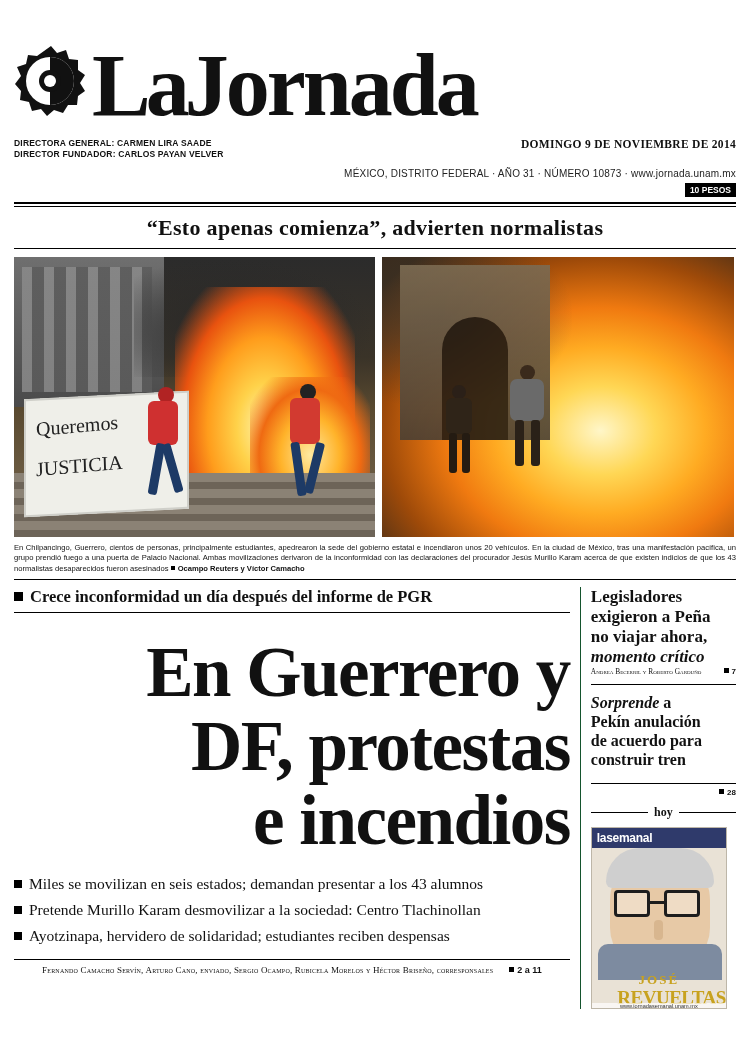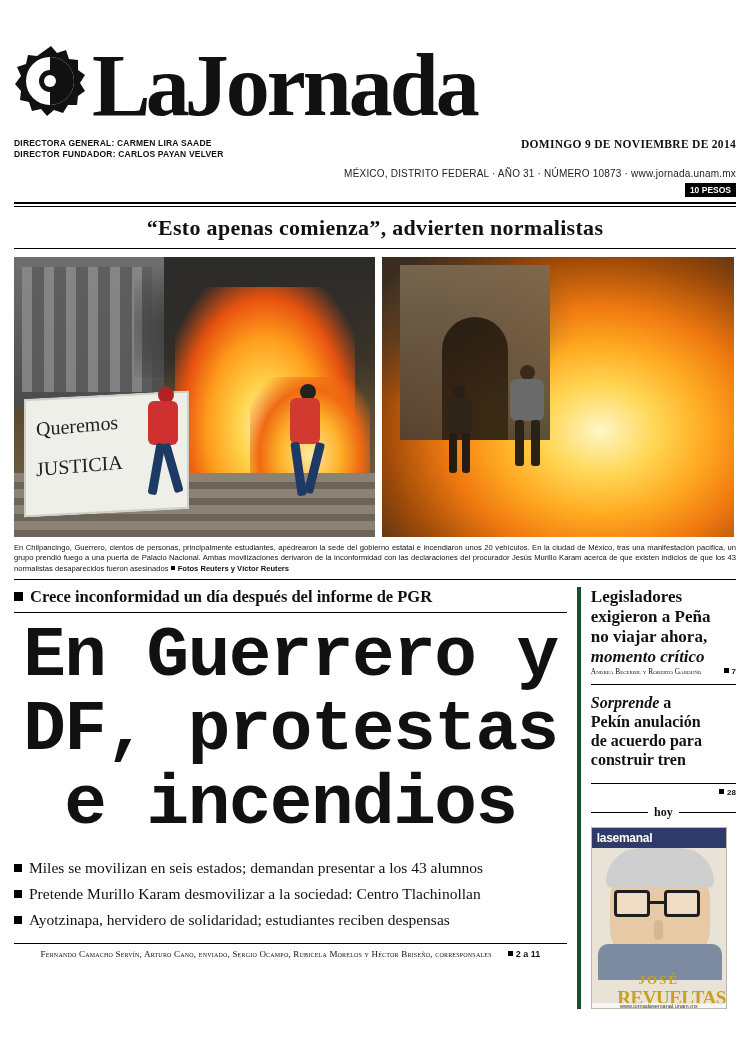--- a/index.html
+++ b/index.html
@@ -104,28 +104,28 @@
   .pr-f2 .leg { position:absolute; width:9px; height:46px; background:#2a2118; border-radius:3px; }
 
   
   .caption { font-family:"Liberation Sans", sans-serif; font-size:7.6px; line-height:10.4px; text-align:justify; margin-top:6px; color:#111; }
   .caption .credit { font-weight:bold; }
   .caption .sq { display:inline-block; width:4px; height:4px; background:#000; margin-right:3px; vertical-align:1px; }
   .cap-rule { border-top:1px solid #000; margin-top:5px; }
 
   
   .main { display:flex; margin-top:7px; }
-  .col-left { width:570px; padding-right:10px; border-right:4px solid #14532d; }
+  .col-left { width:570px; padding-right:10px; border-right:1px solid #14532d; }
   .col-right { width:156px; padding-left:10px; }
 
   .kicker { font-family:"Liberation Serif", serif; font-weight:bold; font-size:16.5px; letter-spacing:0; }
   .kicker .sq { display:inline-block; width:9px; height:9px; background:#000; margin-right:7px; vertical-align:1px; }
   .kicker-rule { border-top:1px solid #000; margin-top:5px; }
 
-  .hl { font-family:Liberation Mono, monospace; font-weight:bold; font-size:71px; line-height:74px; letter-spacing:-1.5px; text-align:center; margin-top:6px; }
+  .hl { font-family:Liberation Serif, serif; font-weight:bold; font-size:71px; line-height:74px; letter-spacing:-1.5px; text-align:right; margin-top:22px; }
 
   .bullets { margin-top:14px; }
   .bullet { font-family:"Liberation Serif", serif; font-size:15.5px; line-height:26px; }
   .bullet .sq { display:inline-block; width:8px; height:8px; background:#000; margin-right:7px; vertical-align:1px; }
 
   .byline-row { display:flex; align-items:center; justify-content:center; margin-top:10px; border-top:1px solid #000; padding-top:5px; }
   .byline { font-family:"Liberation Serif", serif; font-size:9px; font-variant:small-caps; letter-spacing:.2px; }
   .pages { font-family:"Liberation Sans", sans-serif; font-size:9px; font-weight:bold; margin-left:16px; }
   .pages .sq { display:inline-block; width:5px; height:5px; background:#000; margin-right:3px; vertical-align:1px; }
 
@@ -242,21 +242,21 @@
         <div class="head"></div>
           <div class="torso"></div>
         <div class="leg" style="left:13px;top:55px;"></div>
         <div class="leg" style="left:29px;top:55px;"></div>
       </div>
     </div>
   </div>
 
   <div class="caption">
     <span>En Chilpancingo, Guerrero, cientos de personas, principalmente estudiantes, apedrearon la sede del gobierno estatal e incendiaron unos 20 vehículos. En la ciudad de México, tras una manifestación pacífica, un grupo prendió fuego a una puerta de Palacio Nacional. Ambas movilizaciones derivaron de la inconformidad con las declaraciones del procurador Jesús Murillo Karam acerca de que existen indicios de que los 43 normalistas desaparecidos fueron asesinados</span>
-    <span class="credit"><span class="sq"></span><span>Fotos Reuters y Víctor Reuters</span></span>
+    <span class="credit"><span class="sq"></span><span>Ocampo Reuters y Víctor Camacho</span></span>
   </div>
   <div class="cap-rule"></div>
 
   <div class="main">
 
     <div class="col-left">
       <div class="kicker"><span class="sq"></span><span>Crece inconformidad un día después del informe de PGR</span></div>
       <div class="kicker-rule"></div>
 
       <div class="hl">

